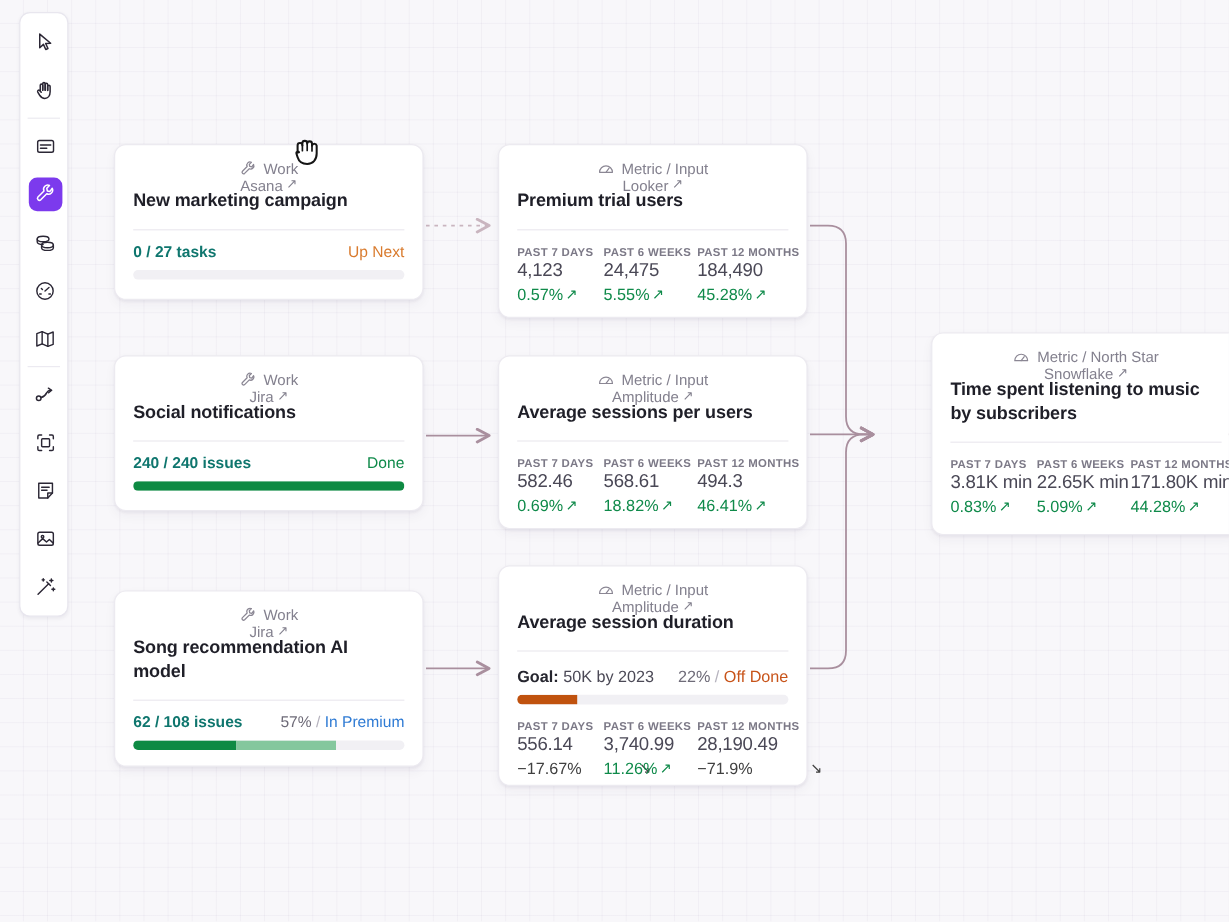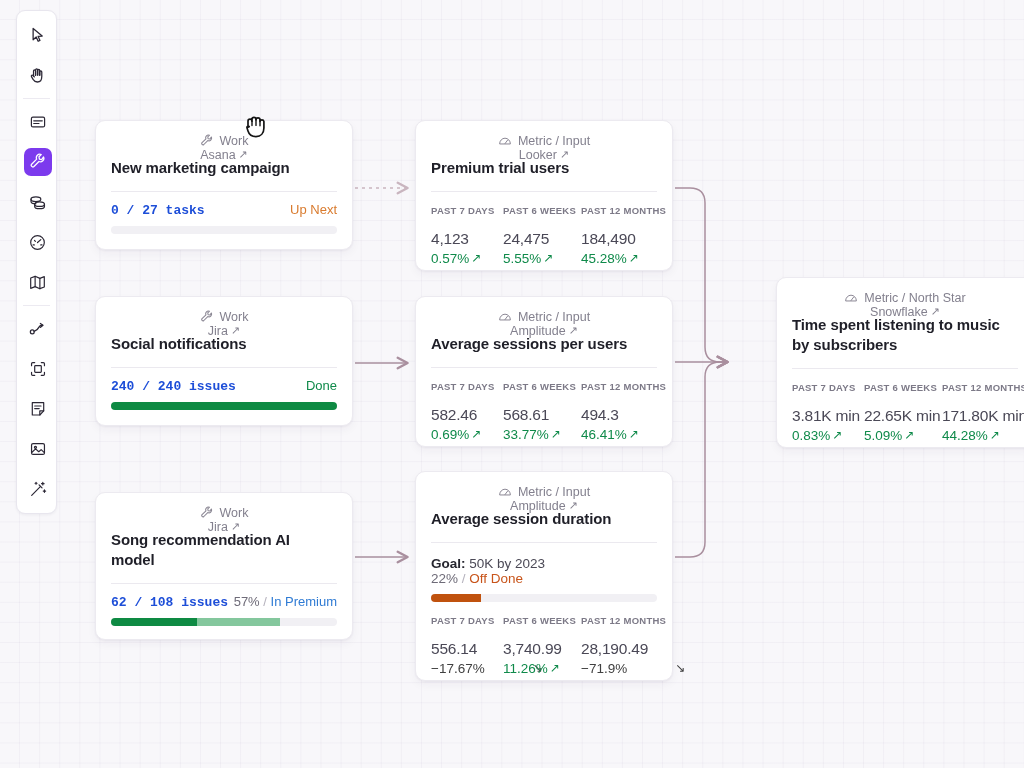--- a/index.html
+++ b/index.html
@@ -117,21 +117,21 @@
   }
 
   
   .work-foot { padding: 10px 15px 13px 15px; }
   .work-row {
     display: flex;
     align-items: baseline;
     justify-content: space-between;
     font-size: 13px;
   }
-  .work-count { font-weight: bold; color: #1d4ed8; font-size: 13px; font-family: Liberation Mono, monospace; }
+  .work-count { font-weight: bold; color: #0f766e; font-size: 13px; }
   .work-status { font-size: 13px; white-space: nowrap; }
   .work-status .pct { color: #6e6b78; }
   .work-status .sep { color: #b5b2bd; }
 
   .bar {
     margin-top: 8px;
     height: 8px;
     border-radius: 4px;
     background: #f1f0f4;
     overflow: hidden;
@@ -144,21 +144,21 @@
   .mgrid { display: flex; }
   .mcol { flex: none; }
   .mlabel {
     font-size: 9.5px;
     font-weight: bold;
     color: #7c7987;
     letter-spacing: 0.25px;
     white-space: nowrap;
   }
   .mvalue {
-    margin-top: 14px;
+    margin-top: 1px;
     font-size: 15.5px;
     color: #4a4856;
     white-space: nowrap;
     letter-spacing: -0.2px;
   }
   .mdelta {
     margin-top: 3px;
     font-size: 13.5px;
     white-space: nowrap;
     display: flex;
@@ -166,23 +166,22 @@
     gap: 2px;
   }
   .mdelta .tick { font-size: 12px; line-height: 1; }
   .up { color: #0f8a4a; }
   .down { color: #404040; gap: 48px; }
 
   
   .goal-row {
     display: flex;
     align-items: baseline;
-    justify-content: center;
+    justify-content: space-between;
     font-size: 13.5px;
-    flex-direction: column;
   }
   .goal-left { color: #4b4956; }
   .goal-left b { color: #26262f; }
   .goal-right { font-size: 13.5px; white-space: nowrap; }
   .goal-right .pct { color: #6e6b78; }
   .goal-right .sep { color: #b5b2bd; }
   .goal-right .st { color: #c8541a; }
 
   
   #cursor {
@@ -509,21 +508,21 @@
               <div class="mvalue">582.46</div>
               <div class="mdelta up">
                 <span>0.69%</span>
                 <span class="tick">↗</span>
               </div>
             </div>
             <div class="mcol" style="width: 78px;">
               <div class="mlabel">PAST 6 WEEKS</div>
               <div class="mvalue">568.61</div>
               <div class="mdelta up">
-                <span>33.77%</span>
+                <span>18.82%</span>
                 <span class="tick">↗</span>
               </div>
             </div>
             <div class="mcol" style="width: 90px;">
               <div class="mlabel">PAST 12 MONTHS</div>
               <div class="mvalue">494.3</div>
               <div class="mdelta up">
                 <span>46.41%</span>
                 <span class="tick">↗</span>
               </div>

